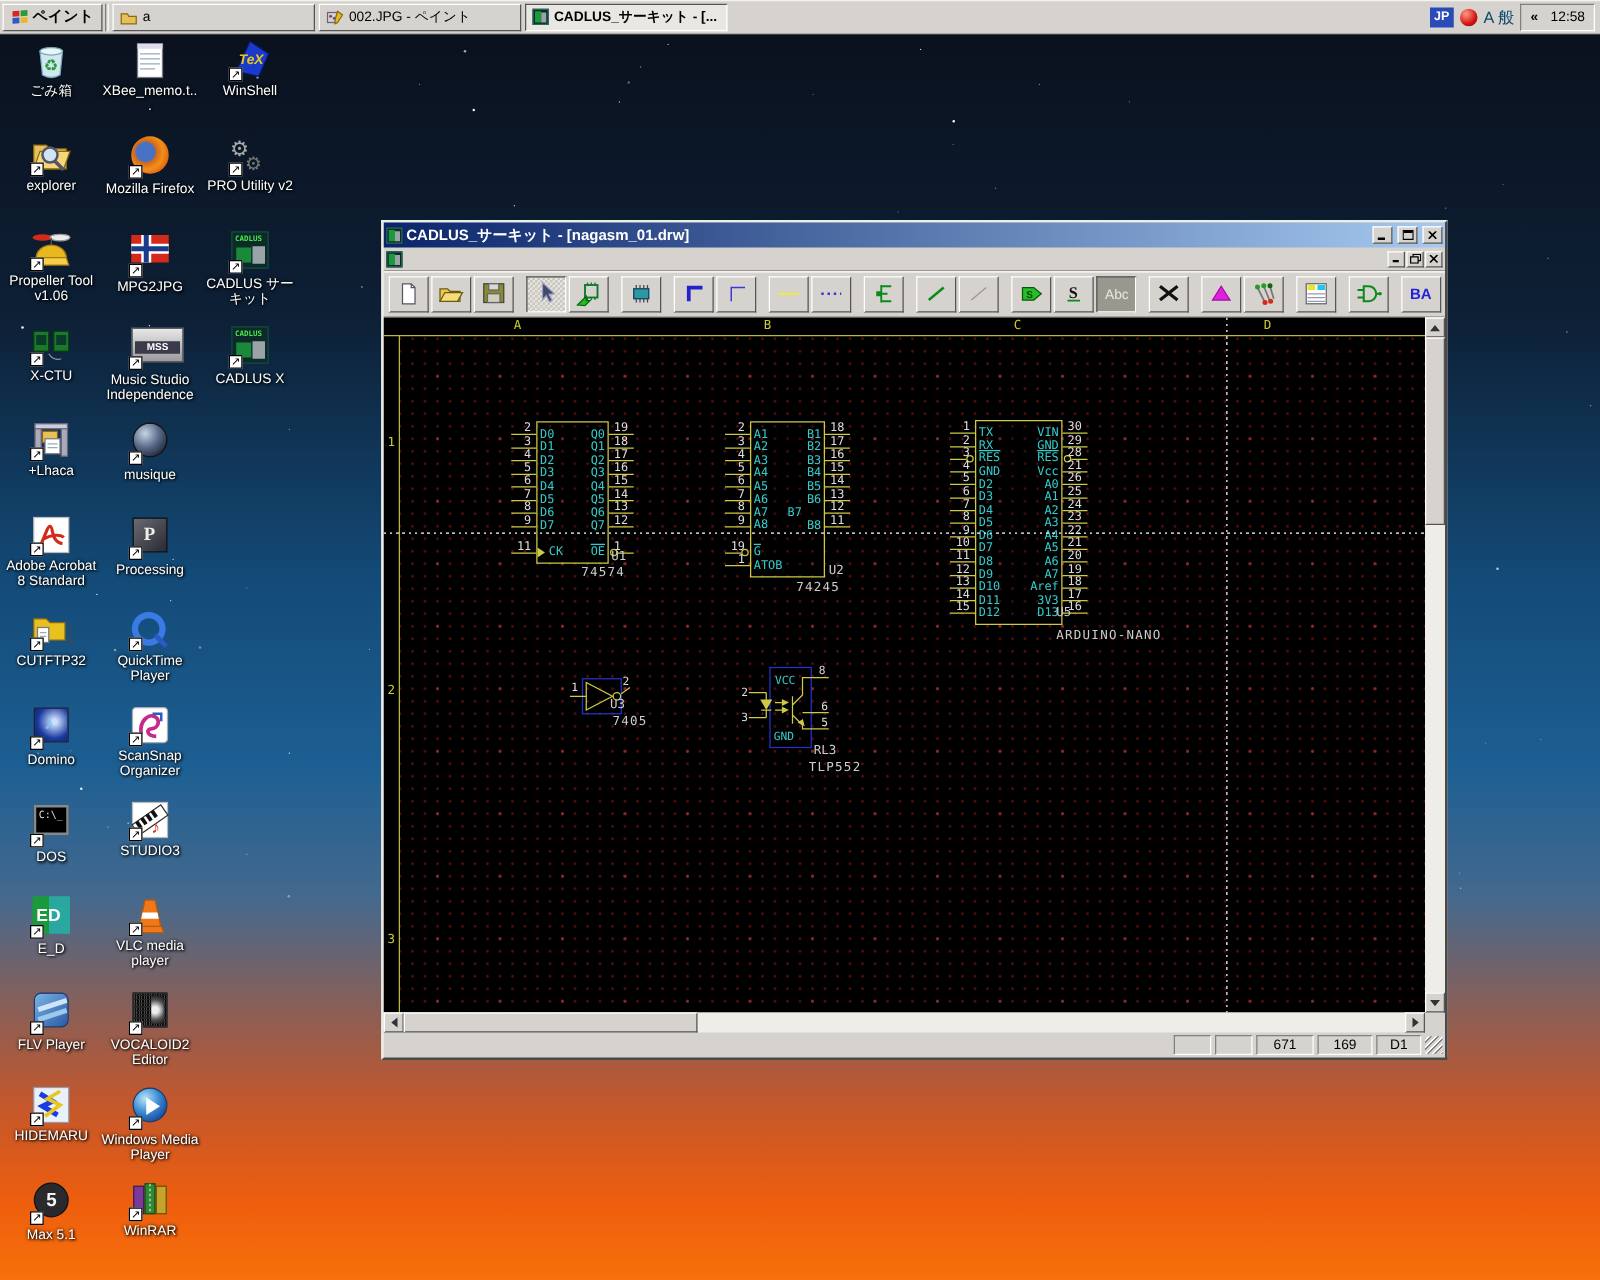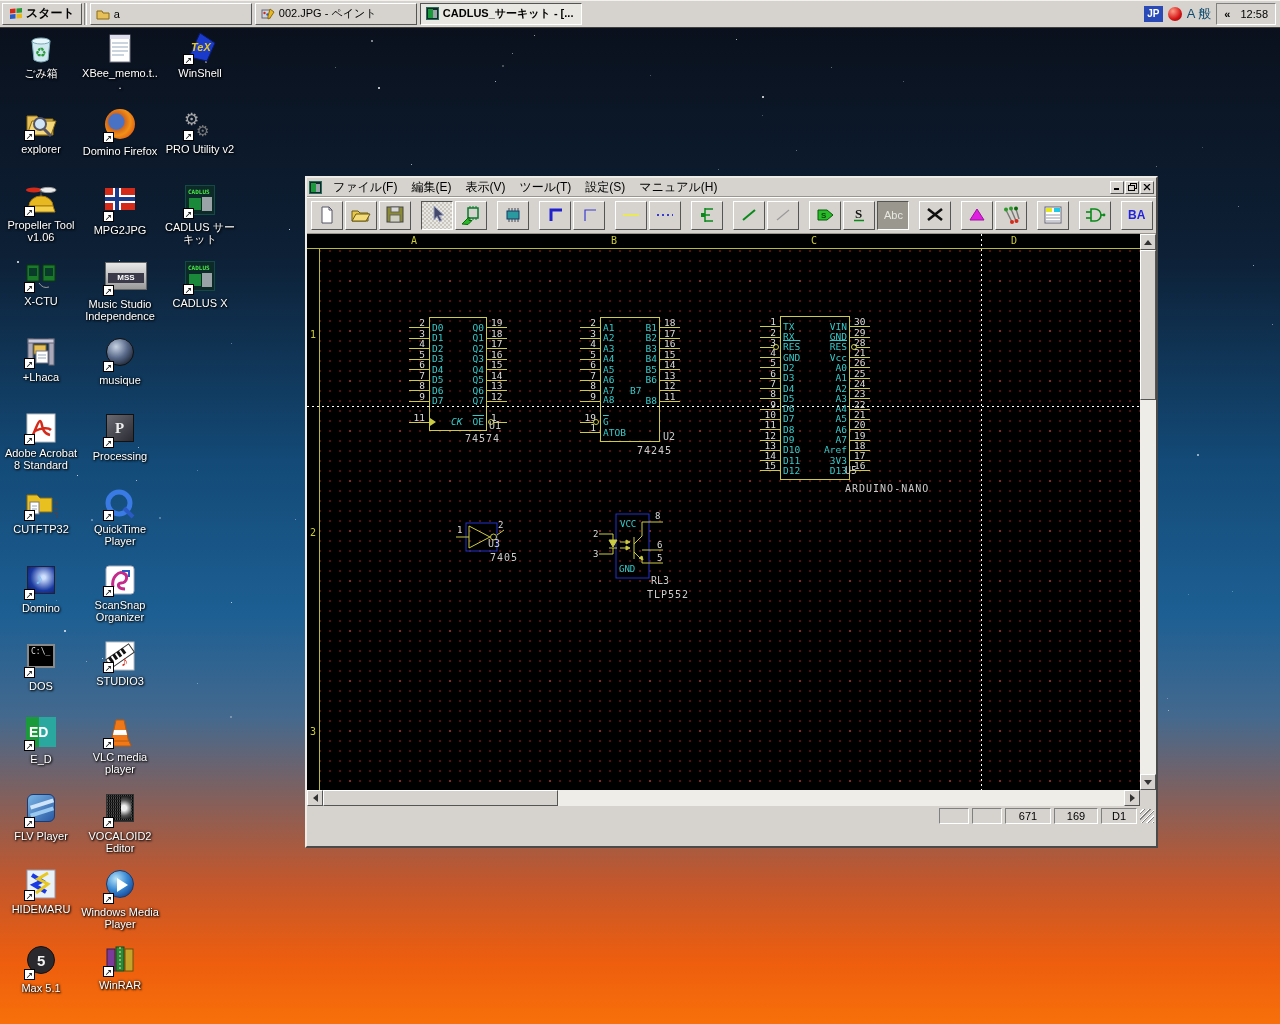--- a/index.html
+++ b/index.html
@@ -266,21 +266,21 @@
         </svg>
         <div class="shortcut-arrow">↗</div>
       </div>
       <div class="lbl">explorer</div>
     </div>
     <div class="dicon" style="left: 81px; top: 107px;">
       <div class="art">
         <div style="width:30px;height:30px;margin:2px;border-radius:50%;background:radial-gradient(circle at 38% 42%,#4a72c4 0 30%,#d4681a 34%,#f09018 55%,#e25a10 80%,#b84a10 100%)"></div>
         <div class="shortcut-arrow">↗</div>
       </div>
-      <div class="lbl">Domino Firefox</div>
+      <div class="lbl">Mozilla Firefox</div>
     </div>
     <div class="dicon" style="left: 161px; top: 107px;">
       <div class="art">
         <svg viewBox="0 0 34 34">
           <text x="1" y="18" font-size="17" fill="#a8a8a8">⚙</text>
           <text x="13" y="29" font-size="15" fill="#787878">⚙</text>
         </svg>
         <div class="shortcut-arrow">↗</div>
       </div>
       <div class="lbl">PRO Utility v2</div>
@@ -552,21 +552,21 @@
     <span id="start-flag">
         <svg width="14" height="13" viewBox="0 0 14 13">
           <g transform="skewY(-4)">
             <rect x="1" y="2" width="5.5" height="4.5" fill="#d42a1a"></rect>
             <rect x="7.5" y="2" width="5.5" height="4.5" fill="#2a9a3a"></rect>
             <rect x="1" y="7.5" width="5.5" height="4.5" fill="#2a5ac4"></rect>
             <rect x="7.5" y="7.5" width="5.5" height="4.5" fill="#e8b820"></rect>
           </g>
         </svg>
       </span>
-    <span>スタート</span>
+    <span>ペイント</span>
   </button>
   <span class="tb-sep"></span>
   <span id="taskbar-windows" style="display:flex">
       <button class="tb-btn">
         <span>
           <svg width="14" height="12" viewBox="0 0 14 12">
             <path d="M1,3 h5 l1,2 h6 v6 H1 Z" fill="#e8c05a" stroke="#8a6a10"></path>
           </svg>
         </span>
         <span>a</span>
@@ -598,34 +598,51 @@
     <span id="ime-mode">A 般</span>
     <span id="tray-box">
       <span style="font-weight:bold">«</span>
       <span id="tray-speaker"></span>
       <span>12:58</span>
     </span>
   </span>
 </div>
 
 <div id="app-window">
+  <div id="title-bar">
+    <span class="cadlus-mini">
+        <div style="width:13px;height:13px;background:#0c2a28;border:1px solid #2a6a5a;position:relative">
+          <div style="position:absolute;left:1px;top:1px;width:5px;height:9px;background:#1a9a3a"></div>
+          <div style="position:absolute;right:1px;top:2px;width:4px;height:8px;background:#9aa4a8"></div>
+        </div>
+      </span>
+    <span id="title-text">CADLUS_サーキット - [nagasm_01.drw]</span>
+    <span class="win-btn">
+        <svg width="8" height="7">
+          <rect x="0" y="5" width="6" height="2" fill="#000"></rect>
+        </svg>
+      </span>
+    <span class="win-btn">
+        <svg width="9" height="8">
+          <rect x="0.5" y="0.5" width="8" height="7" fill="none" stroke="#000"></rect>
+          <line x1="1" y1="1.5" x2="8" y2="1.5" stroke="#000" stroke-width="1.6"></line>
+        </svg>
+      </span>
+    <span class="win-btn">
+        <svg width="8" height="7" viewBox="0 0 8 7">
+          <path d="M1,0 L7,6 M7,0 L1,6" stroke="#000" stroke-width="1.4"></path>
+        </svg>
+      </span>
+  </div>
   <div id="menu-bar">
     <span class="cadlus-mini" style="margin-right:4px">
         <div style="width:13px;height:13px;background:#0c2a28;border:1px solid #2a6a5a;position:relative">
           <div style="position:absolute;left:1px;top:1px;width:5px;height:9px;background:#1a9a3a"></div>
           <div style="position:absolute;right:1px;top:2px;width:4px;height:8px;background:#9aa4a8"></div>
         </div>
-      </span>
-    <span id="menu-items" style="display:flex">
-        <span class="menu-item">ファイル(F)</span>
-        <span class="menu-item">編集(E)</span>
-        <span class="menu-item">表示(V)</span>
-        <span class="menu-item">ツール(T)</span>
-        <span class="menu-item">設定(S)</span>
-        <span class="menu-item">マニュアル(H)</span>
       </span>
     <span id="menu-spacer"></span>
     <span class="mdi-btn">
         <svg width="7" height="6">
           <rect x="0" y="4" width="5" height="2" fill="#000"></rect>
         </svg>
       </span>
     <span class="mdi-btn">
         <svg width="9" height="8">
           <rect x="2.5" y="0.5" width="6" height="5" fill="none" stroke="#000"></rect>
@@ -919,21 +936,21 @@
           <div class="pin-lbl" style="left: 150px; top: 150.8px; width: 27px; text-align: right;">Q6</div>
           <div class="pin-stub" style="left: 102px; top: 166.8px; width: 20px;"></div>
           <div class="pin-num" style="left: 96px; top: 156.8px; text-align: right;">9</div>
           <div class="pin-lbl" style="left: 125px; top: 161.3px;">D7</div>
           <div class="pin-stub" style="left: 180px; top: 166.8px; width: 20px;"></div>
           <div class="pin-num" style="left: 184px; top: 156.8px;">12</div>
           <div class="pin-lbl" style="left: 150px; top: 161.3px; width: 27px; text-align: right;">Q7</div>
           <div class="pin-stub" style="left: 102px; top: 187.8px; width: 20px;"></div>
           <div class="pin-num" style="left: 96px; top: 177.8px; text-align: right;">11</div>
           <div class="clock-tri" style="left: 123px; top: 183.8px;"></div>
-          <div class="pin-lbl" style="left: 144px; top: 182.3px; font-style: italic;">CK</div>
+          <div class="pin-lbl" style="left: 132px; top: 182.3px;">CK</div>
           <div class="pin-stub" style="left: 187px; top: 187.8px; width: 13px;"></div>
           <div class="pin-bubble" style="left: 181px; top: 184.8px;"></div>
           <div class="pin-num" style="left: 184px; top: 177.8px;">1</div>
           <div class="pin-lbl over" style="left: 150px; top: 182.3px; width: 27px; text-align: right;">OE</div>
           <div class="ref-text" style="left: 182px; top: 186px;">U1</div>
           <div class="ref-text" style="left: 158px; top: 199px; letter-spacing: 1px;">74574</div>
           <div class="ic-body" style="left: 293px; top: 83px; width: 60px; height: 125px;"></div>
           <div class="pin-stub" style="left: 273px; top: 93.3px; width: 20px;"></div>
           <div class="pin-num" style="left: 267px; top: 83.3px; text-align: right;">2</div>
           <div class="pin-lbl" style="left: 296px; top: 87.8px;">A1</div>

